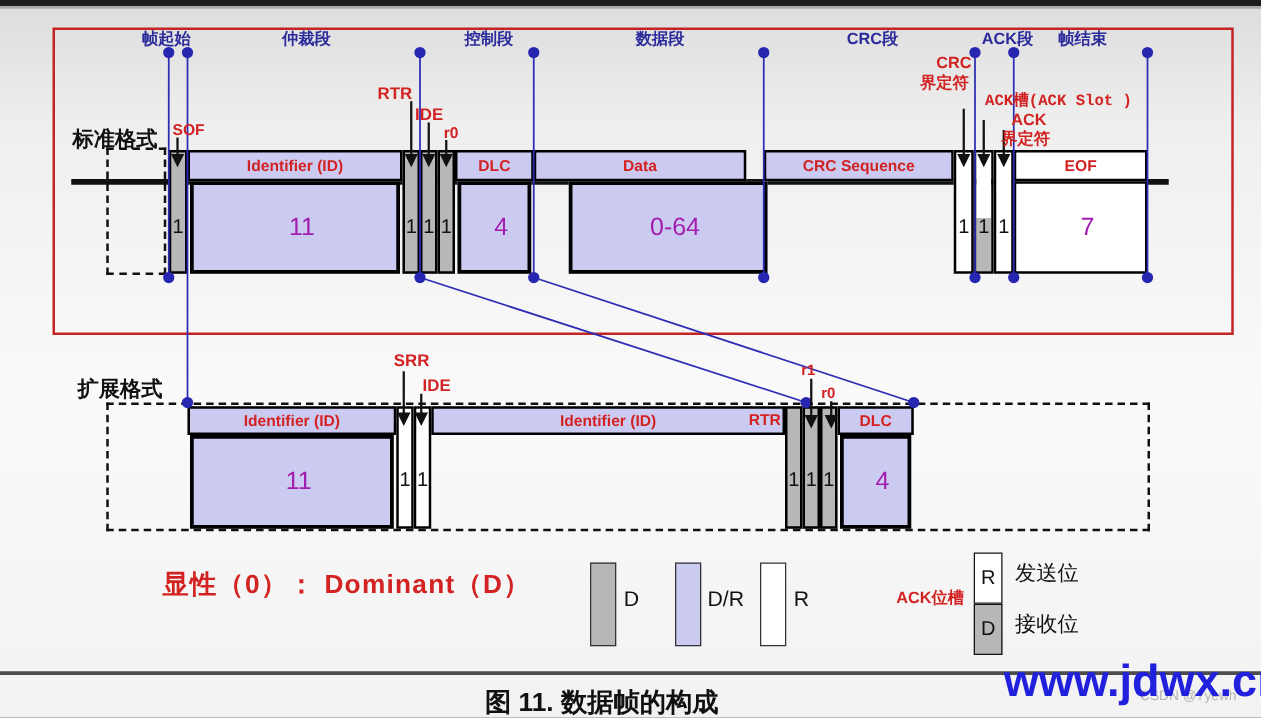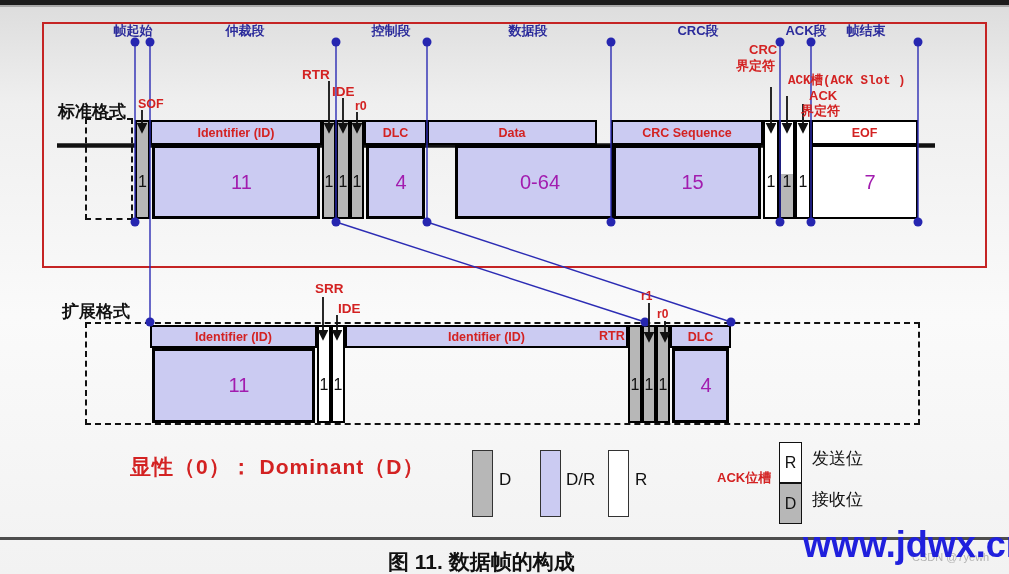--- a/index.html
+++ b/index.html
@@ -70,21 +70,20 @@
   <div class="cell1 graycell" style="left:336px;top:120px;width:14px;height:99px;">1</div>
   <div class="cell1 graycell" style="left:350px;top:120px;width:14px;height:99px;">1</div>
 
   <div class="strip purple" style="left:364px;top:120px;width:63px;height:25px;">DLC</div>
   <div class="vcell purple" style="left:366px;top:145px;width:59px;height:74px;">4</div>
 
   <div class="strip purple" style="left:427px;top:120px;width:170px;height:25px;">Data</div>
   <div class="vcell purple" style="left:429px;top:145px;width:159px;height:74px;margin-left:26px;">0-64</div>
 
   <div class="strip purple" style="left:611px;top:120px;width:152px;height:25px;">CRC Sequence</div>
-  <div class="vcell purple" style="left:613px;top:145px;width:148px;height:74px;">15</div>
 
   <div class="cell1 whitecell" style="left:763px;top:120px;width:16px;height:99px;">1</div>
   <div class="cell1 splitcell" style="left:779px;top:120px;width:16px;height:99px;">1</div>
   <div class="cell1 whitecell" style="left:795px;top:120px;width:16px;height:99px;">1</div>
 
   <div class="strip whitecell" style="left:811px;top:120px;width:107px;height:25px;">EOF</div>
   <div class="vcell whitecell" style="left:811px;top:145px;width:107px;height:74px;border-width:2px;">7</div>
 
   <div class="ann" style="left:138px;top:97px;font-size:12.5px;">SOF</div>
   <div class="ann" style="left:302px;top:67px;font-size:13.5px;">RTR</div>

